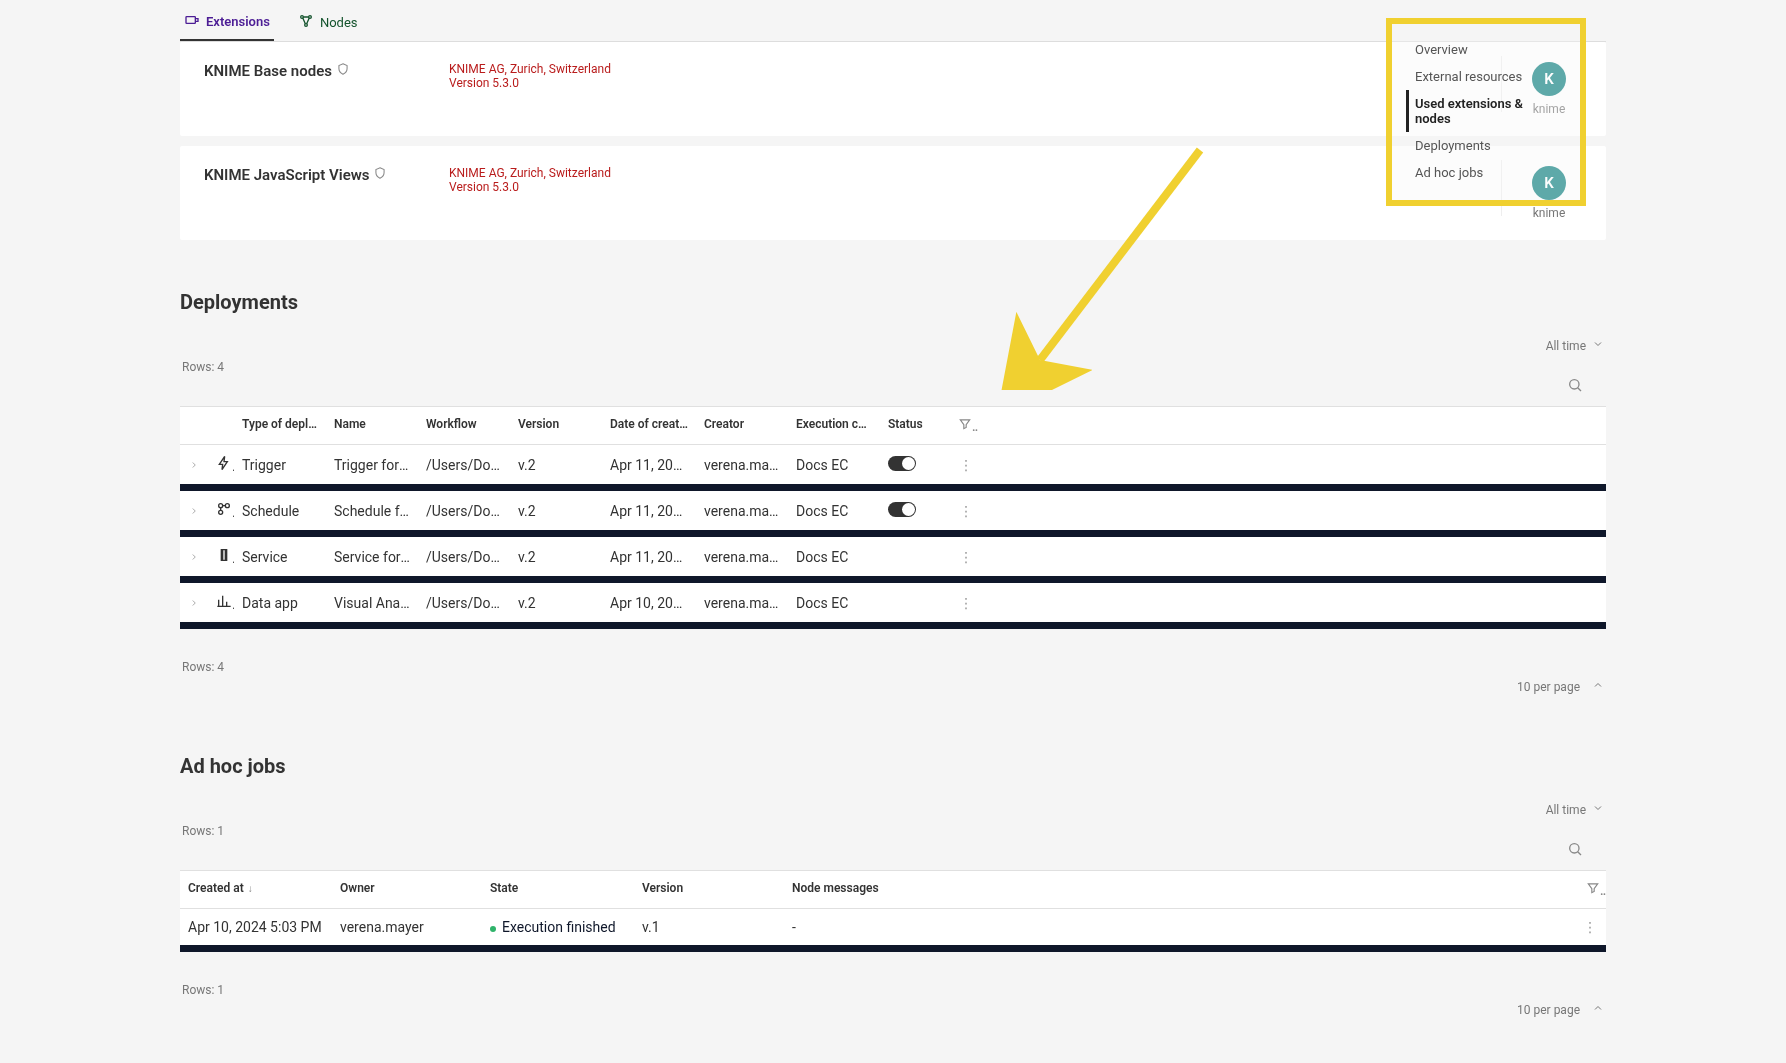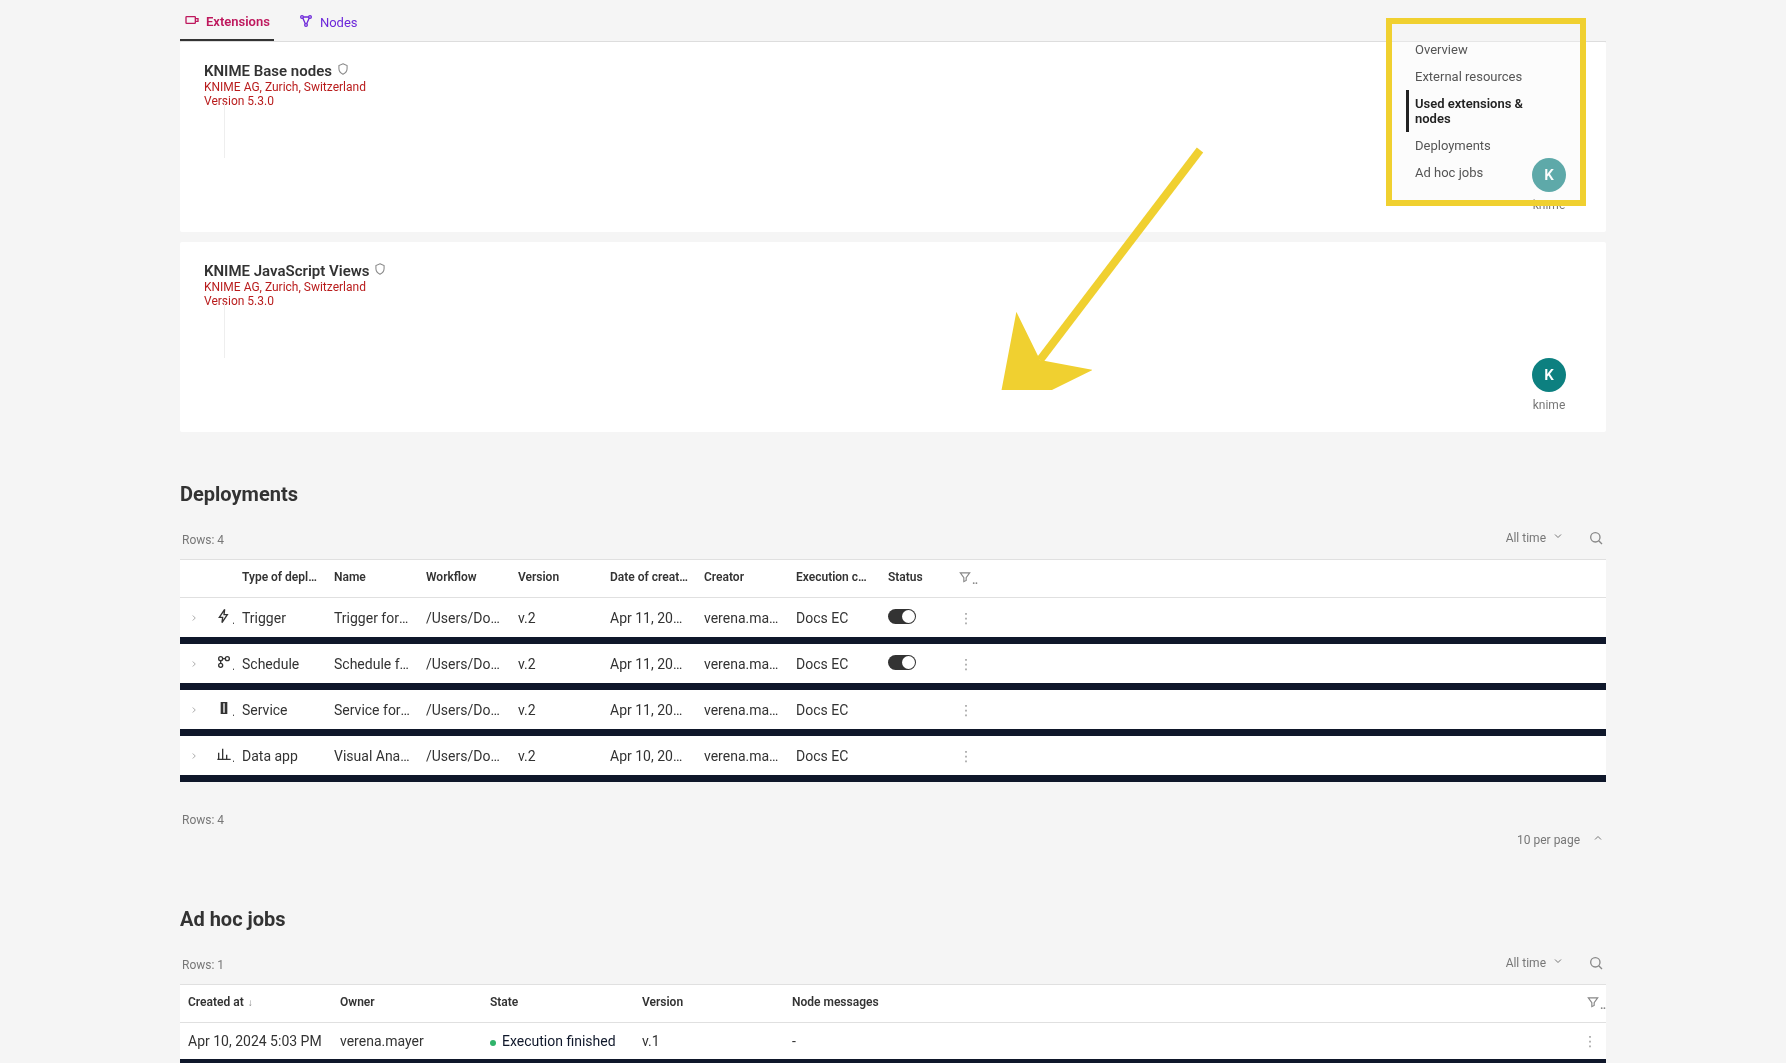--- a/index.html
+++ b/index.html
@@ -18,42 +18,41 @@
   display: flex;
   border-bottom: 1px solid #ddd;
   gap: 20px;
   padding-top: 4px;
 }
 .tab {
   display: flex;
   align-items: center;
   gap: 6px;
   padding: 8px 4px;
-  color: #6d28d9;
+  color: #14532d;
   cursor: pointer;
 }
 .tab.active {
-  color: #be185d;
+  color: #4c1d95;
   font-weight: 600;
   border-bottom: 2px solid #333;
 }
 .tab svg { width: 16px; height: 16px; }
 .created-with {
   color: #777;
   font-size: 12px;
   padding: 14px 0 10px 0;
 }
 .ext-card {
   background: #fff;
   border-radius: 2px;
   display: flex;
   padding: 20px 24px;
   margin-bottom: 10px;
   align-items: flex-start;
-  flex-direction: column;
 }
 .ext-left { width: 245px; }
 .ext-title { font-weight: 600; font-size: 15px; color: #333; display:flex; align-items:center; gap:4px;}
 .ext-meta { flex: 1; color: #b91c1c; font-size: 12px; }
 .ext-user { text-align: center; width: 60px; display:flex; flex-direction:column; align-items:center; margin-left:auto; padding-right:6px;}
 .avatar {
   width: 34px; height: 34px; border-radius: 50%;
   background: #0d8080; color: #fff; display:flex; align-items:center; justify-content:center;
   font-weight: 600; font-size: 15px;
 }
@@ -61,21 +60,21 @@
 .vsep { width:1px; background:#eee; height:56px; margin: -6px 20px 0 20px; }
 
 .section-title {
   font-weight: 700; font-size: 20px; color: #333;
   margin-top: 50px; margin-bottom: 20px;
 }
 .table-toolbar {
   display:flex; align-items:center; justify-content:space-between;
   color:#777; font-size:12px; padding: 4px 2px 10px 2px;
 }
-.table-toolbar .right { display:flex; align-items:flex-start; gap:24px;}
+.table-toolbar .right { display:flex; align-items:center; gap:24px;flex-direction:column;}
 .time-select { display:flex; align-items:center; gap:6px; cursor:pointer;}
 .icon-btn { cursor:pointer; color:#888; }
 .icon-btn svg { width:16px; height:16px; }
 
 .data-table {
   background:#fff; width:100%;
 }
 .thead { display:flex; border-top:1px solid #e0e0e0; border-bottom:1px solid #e0e0e0; font-weight:600; font-size:12px; color:#333; }
 .th, .td { padding: 10px 8px; overflow:hidden; text-overflow:ellipsis; white-space:nowrap; }
 .trow { display:flex; border-bottom:7px solid #0f172a; font-size:14px; color:#333; align-items:center; }

